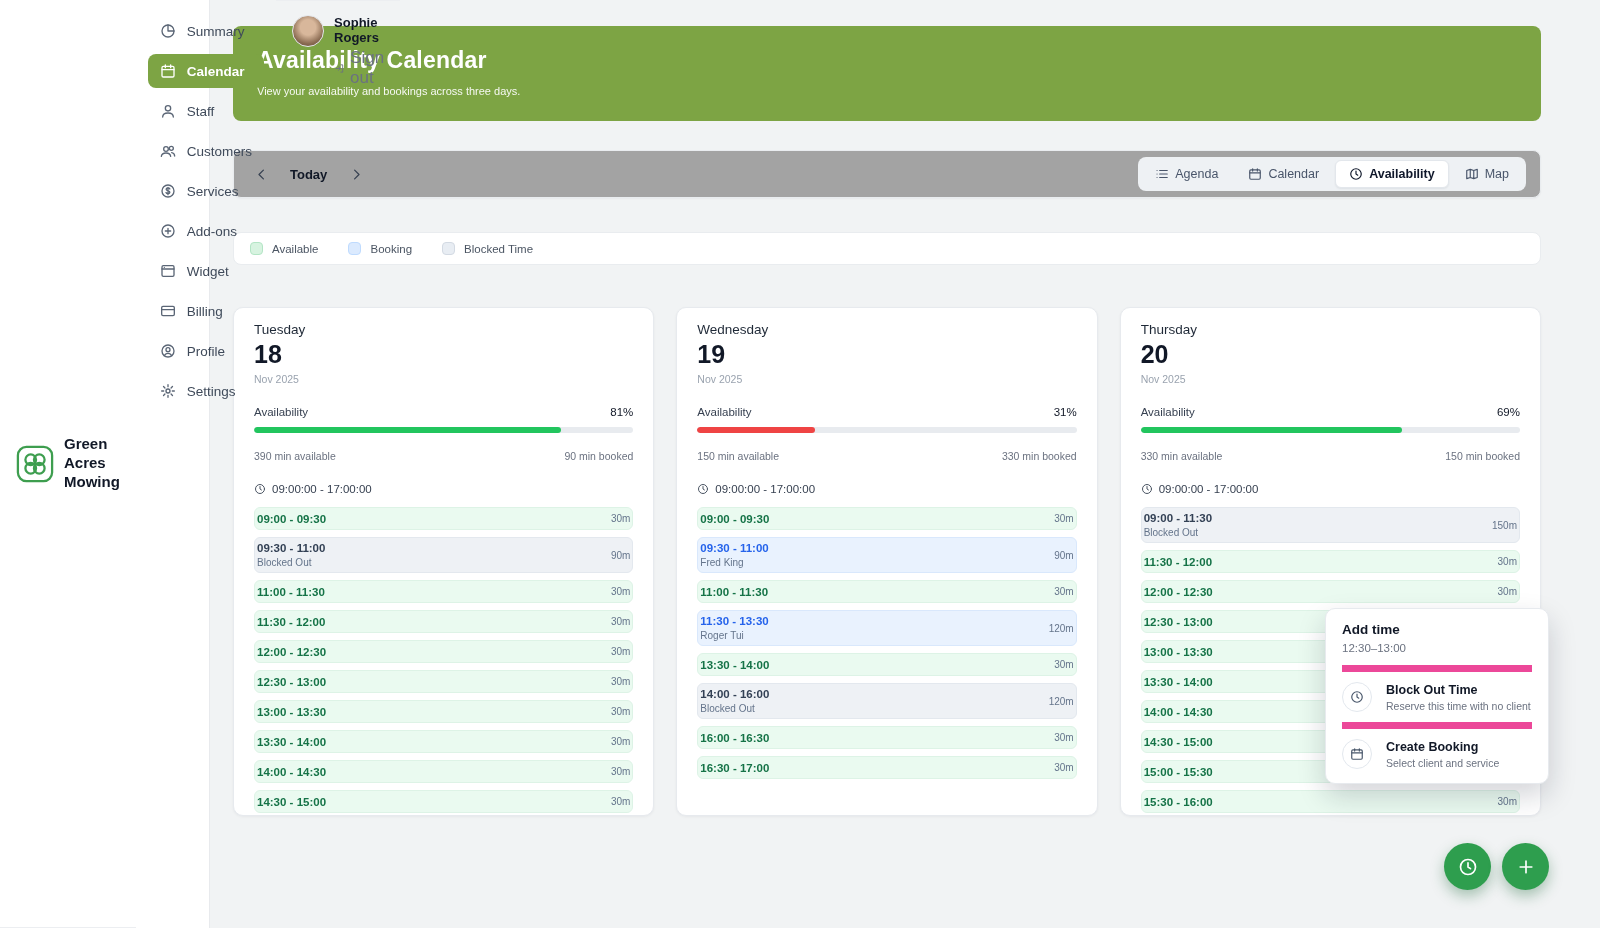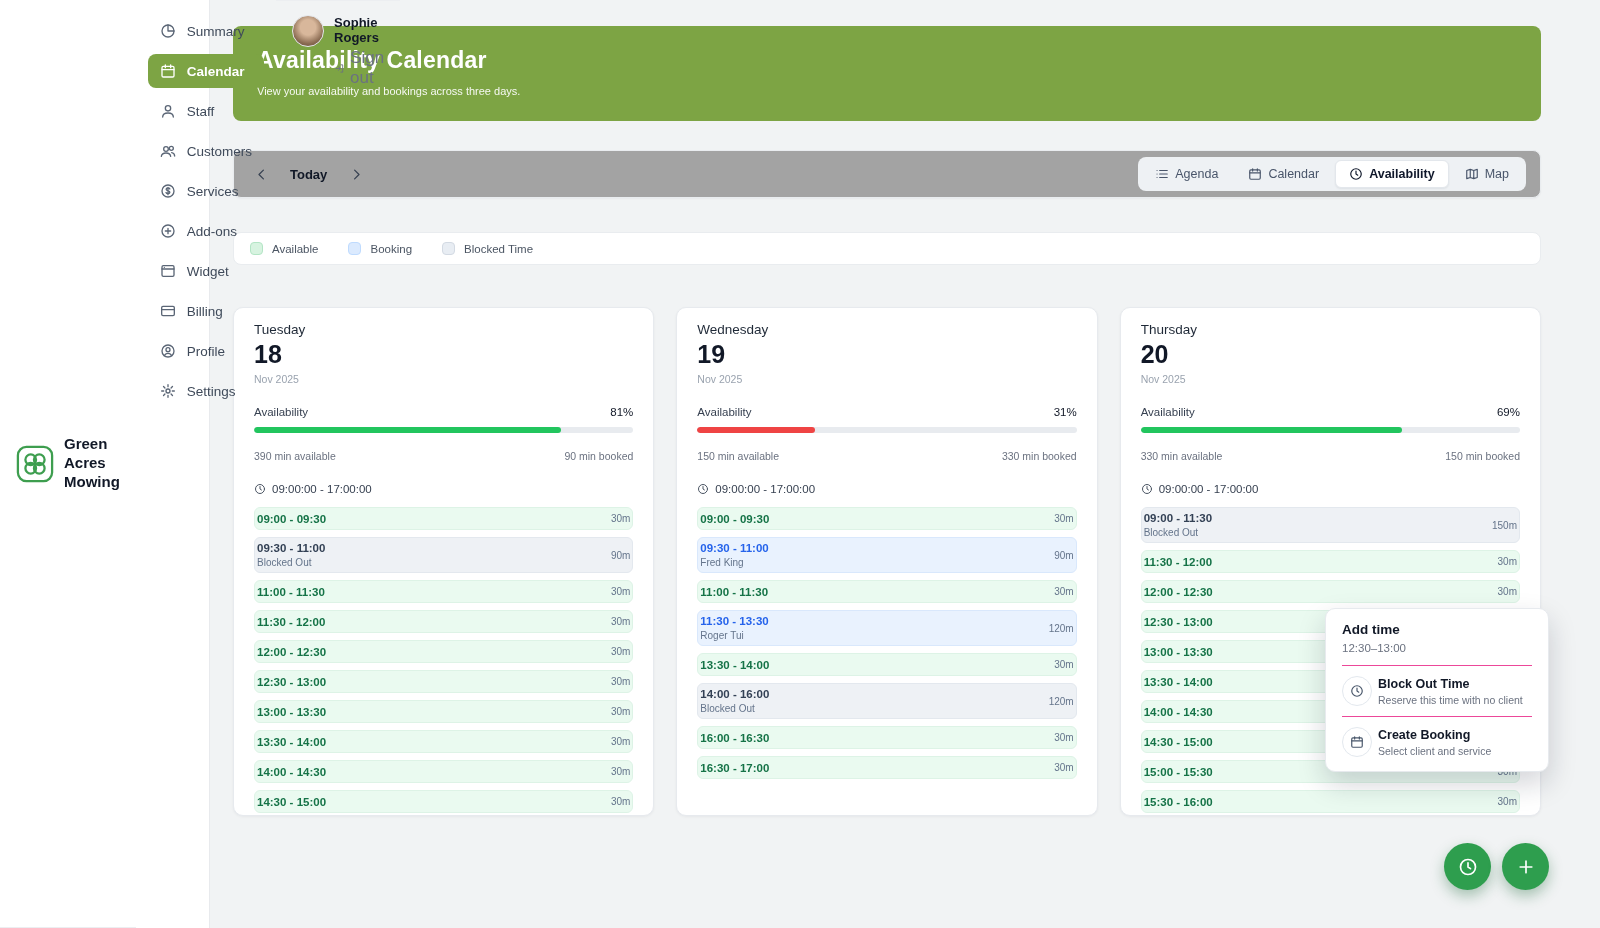--- a/index.html
+++ b/index.html
@@ -66,21 +66,21 @@
   .slot.available .slot-time{color:#157347}
   .slot.booking{background:#e9f2fe;border:1px solid #d9e8fc}
   .slot.booking .slot-time{color:#2563eb}
   .slot.blocked{background:#eef1f5;border:1px solid #e3e8ee}
   .slot.blocked .slot-time{color:#334155}
   
   .popover{position:absolute;top:608px;right:51px;width:224px;background:#fff;border:1px solid #e7eaee;border-radius:10px;box-shadow:0 12px 28px rgba(15,23,42,.18);padding:13px 16px 4px;z-index:30}
   .pop-title{font-size:13.5px;font-weight:700;color:#111827}
   .pop-range{font-size:11.5px;color:#6b7280;margin-top:5px}
   .pop-options{margin-top:11px}
-  .pop-option{display:flex;gap:6px;align-items:center;padding:10px 0;border-top:1px solid #ec4899;cursor:pointer}
+  .pop-option{display:flex;gap:14px;align-items:center;padding:10px 0;border-top:7px solid #ec4899;cursor:pointer}
   .pop-icon{width:30px;height:30px;border:1px solid #e3e8ee;border-radius:50%;display:inline-flex;align-items:center;justify-content:center;color:#475569;flex:none}
   .pop-icon svg{width:14px;height:14px}
   .pop-texts{display:flex;flex-direction:column}
   .pop-label{font-size:12.5px;font-weight:700;color:#111827}
   .pop-desc{font-size:10.5px;color:#6b7280;margin-top:3px}
   
   .fabs{position:absolute;right:51px;bottom:38px;display:flex;gap:11px;z-index:40}
   .fab{width:47px;height:47px;border-radius:50%;border:none;background:var(--fab,#2e9e4e);color:#fff;display:flex;align-items:center;justify-content:center;cursor:pointer;box-shadow:0 6px 14px rgba(22,101,52,.35)}
   .fab svg{width:20px;height:20px}
 </style>

